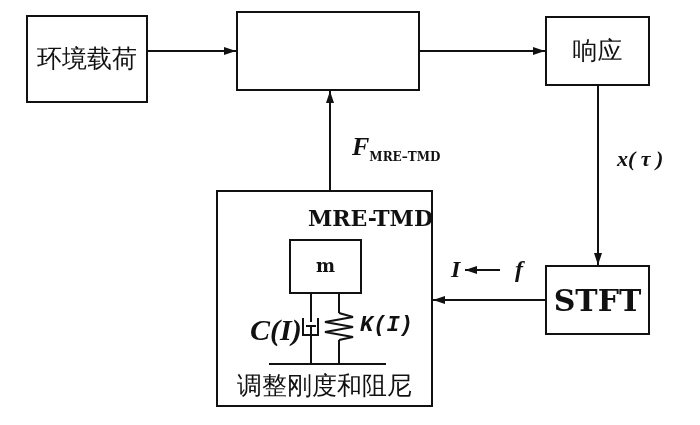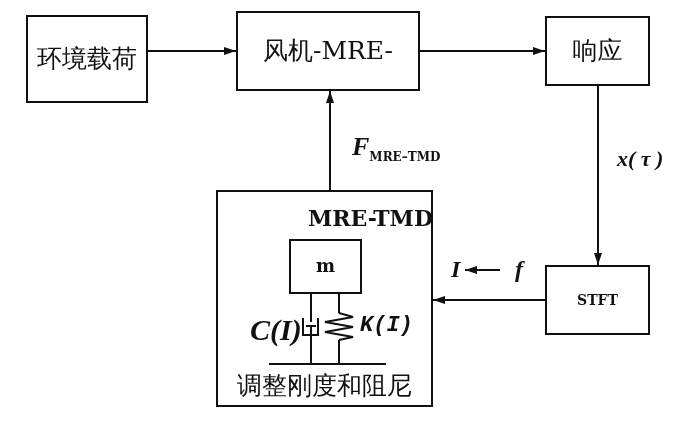--- a/index.html
+++ b/index.html
@@ -44,29 +44,28 @@
     <polyline points="339,313 353,317 325,322 353,327 325,332 353,337 339,340"></polyline>
     <line x1="339" y1="340" x2="339" y2="364"></line>
   </g>
 </svg>
 
 <div class="box" style="left:26px;top:15px;width:122px;height:88px;">
   <span class="cn">环境载荷</span>
 </div>
 
 <div class="box" style="left:236px;top:11px;width:184px;height:80px;flex-direction:column;">
-  <span class="cn">风机-MRE-</span>
 </div>
 
 <div class="box" style="left:545px;top:16px;width:105px;height:70px;">
   <span class="cn">响应</span>
 </div>
 
 <div class="box" style="left:545px;top:265px;width:105px;height:70px;">
-  <span class="b" style="font-size:14px;">STFT</span>
+  <span class="b" style="font-size:30px;">STFT</span>
 </div>
 
 <div class="box" style="left:216px;top:190px;width:217px;height:217px;background:transparent;"></div>
 
 <div class="lbl b" style="left:216px;width:217px;text-align:right;top:205px;font-size:22px;">MRE-TMD</div>
 <div class="lbl b" style="left:290px;width:71px;text-align:center;top:255px;font-size:18px;">m</div>
 <div class="lbl it" style="left:250px;top:313px;font-size:30px;">C(I)</div>
 <div class="lbl it" style="left:360px;top:313px;font-size:22px;font-family:Liberation Mono, monospace;">K(I)</div>
 <div class="lbl cn" style="left:216px;width:217px;text-align:center;top:368px;">调整刚度和阻尼</div>
 

